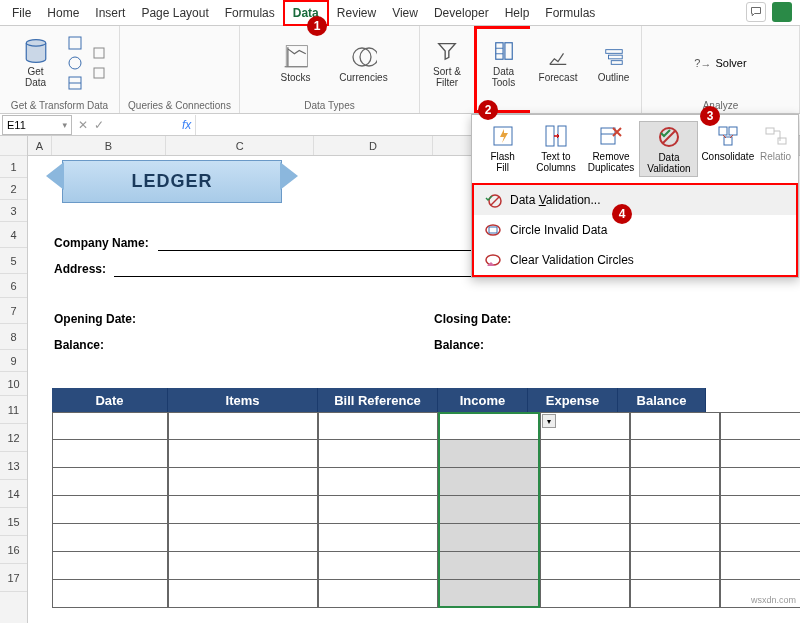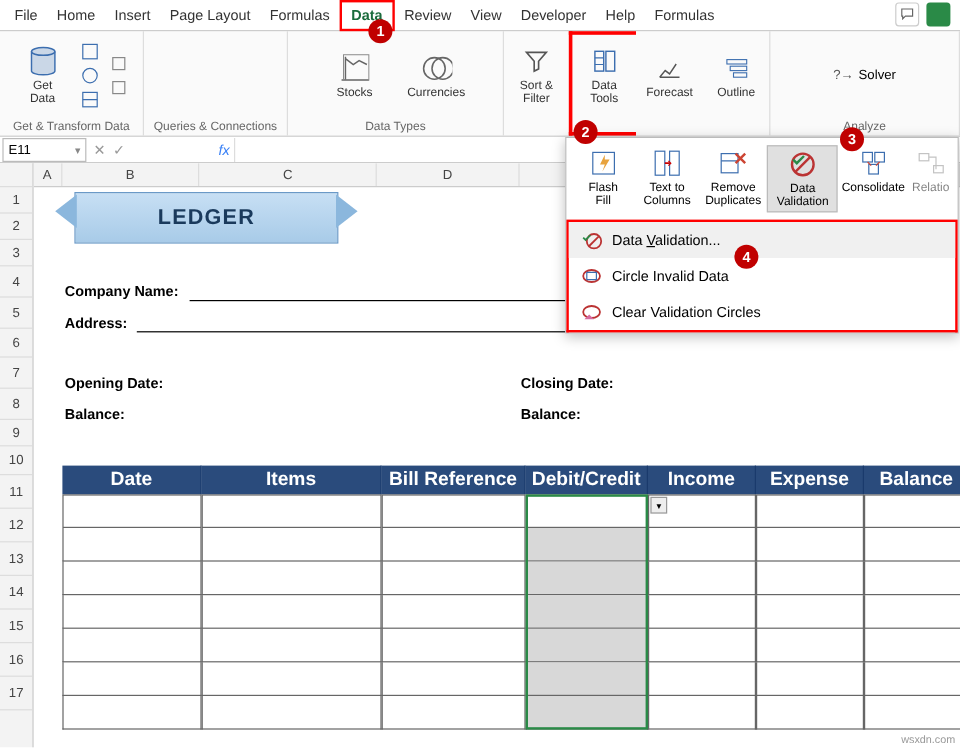--- a/index.html
+++ b/index.html
@@ -47,40 +47,40 @@
   .banner-body { background: linear-gradient(#c7dff4,#a8cbe8); border:1px solid #6a99c7; height:43px; margin-top:6px; display:flex; align-items:center; justify-content:center; font-weight:bold; font-size:18px; color:#1a3a5c; letter-spacing:1px; }
   .banner-tail { position:absolute; width:0; height:0; top:8px; }
   .banner-tail.left { left:-16px; border-top:14px solid transparent; border-bottom:14px solid transparent; border-right:18px solid #8bb7dd; }
   .banner-tail.right { right:-16px; border-top:14px solid transparent; border-bottom:14px solid transparent; border-left:18px solid #8bb7dd; }
 
   .labelrow { position:absolute; left:26px; font-size:12px; font-weight:bold; color:#000; }
   .underline { border-bottom: 1.5px solid #000; position:absolute; height:1px; }
 
   
   .thead { position:absolute; left:24px; top:232px; height:24px; display:flex; }
-  .th { background:#2a4b7c; color:#fff; font-weight:bold; display:flex; align-items:center; justify-content:center; border-right:1px solid #1a3a6c; font-size:16px; }
+  .th { background:#2a4b7c; color:#fff; font-weight:bold; display:flex; align-items:center; justify-content:center; border-right:1px solid #1a3a6c; font-size:13px; }
   .tbody { position:absolute; left:24px; top:256px; }
   .trow { display:flex; height:28px; }
   .td { border:1px solid #666; border-top:none; }
   .td.first { border-top:1px solid #666; }
   .sel { background:#d8d8d8; }
   .selbox { position:absolute; border:2px solid #2a8a47; pointer-events:none; }
   .ddarrow { position:absolute; width:14px; height:14px; border:1px solid #999; background:#eee; display:flex; align-items:center; justify-content:center; font-size:8px; }
 
   
   .dt-pane { position:absolute; left:471px; top:114px; width:328px; background:#fff; border:1px solid #bbb; box-shadow:0 3px 10px rgba(0,0,0,0.25); z-index:30; }
   .dt-top { display:flex; padding:6px 4px; align-items:flex-start; }
   .dtbtn { display:flex; flex-direction:column; align-items:center; width:58px; font-size:10px; text-align:center; gap:2px; padding:2px; }
   .dtbtn.hl { background:#e0e0e0; border:1px solid #bbb; }
   .dt-menu { border:2px solid red; border-top:none; }
   .dt-menu-top { border-top:2px solid red; }
   .dt-item { display:flex; align-items:center; gap:8px; padding:6px 10px; font-size:12px; }
   .dt-item.hl { background:#f0f0f0; }
 
-  .watermark { position:absolute; right:4px; bottom:2px; font-size:9px; color:#999; }
+  .watermark { position:absolute; right:4px; bottom:18px; font-size:9px; color:#999; }
 
   svg { display:block; }
 </style>
 </head>
 <body>
 
 <div class="tabs">
   <div class="tab">File</div>
   <div class="tab">Home</div>
   <div class="tab">Insert</div>
@@ -322,21 +322,20 @@
 
       <div class="labelrow" style="top:156px;">Opening Date:</div>
       <div class="labelrow" style="top:156px; left:406px;">Closing Date:</div>
       <div class="labelrow" style="top:182px;">Balance:</div>
       <div class="labelrow" style="top:182px; left:406px;">Balance:</div>
 
       <div class="thead">
         <div class="th" style="width:116px;">Date</div>
         <div class="th" style="width:150px;">Items</div>
         <div class="th" style="width:120px;">Bill Reference</div>
-        <div class="th" style="width:102px;">Debit/Credit</div>
         <div class="th" style="width:90px;">Income</div>
         <div class="th" style="width:90px;">Expense</div>
         <div class="th" style="width:88px;">Balance</div>
       </div>
 
       <div class="tbody">
         <div class="trow">
           <div class="td first" style="width:116px;"></div>
             <div class="td first" style="width:150px;"></div>
             <div class="td first" style="width:120px;"></div>

